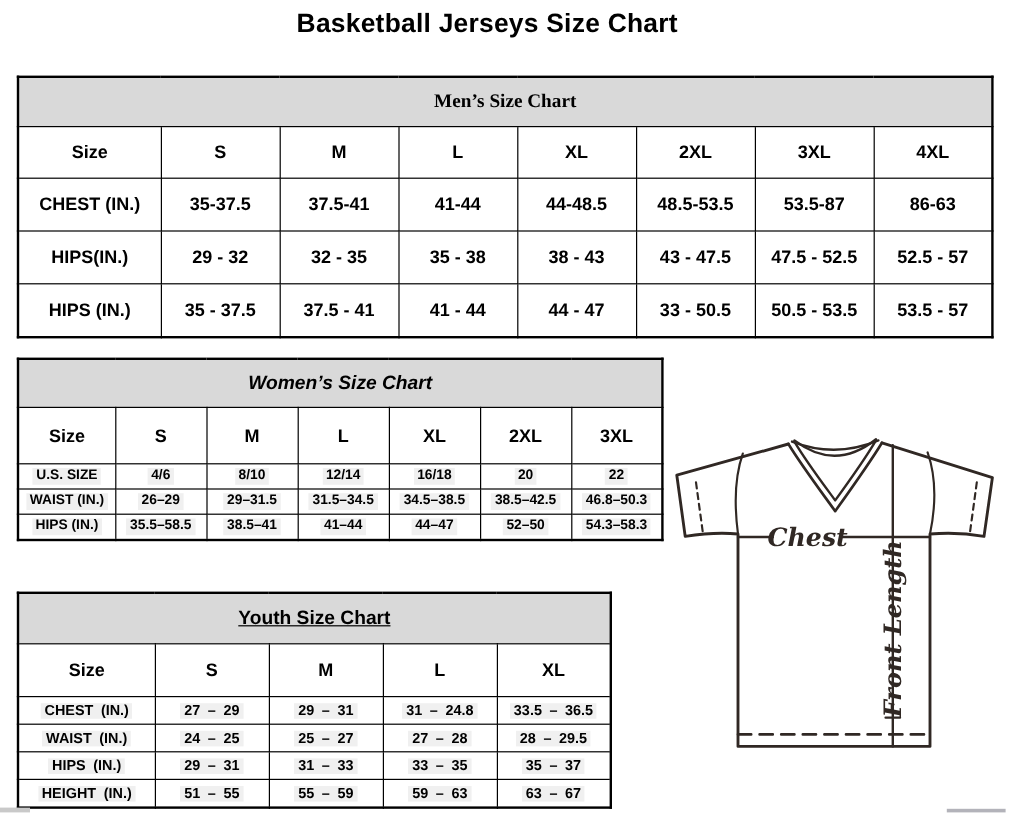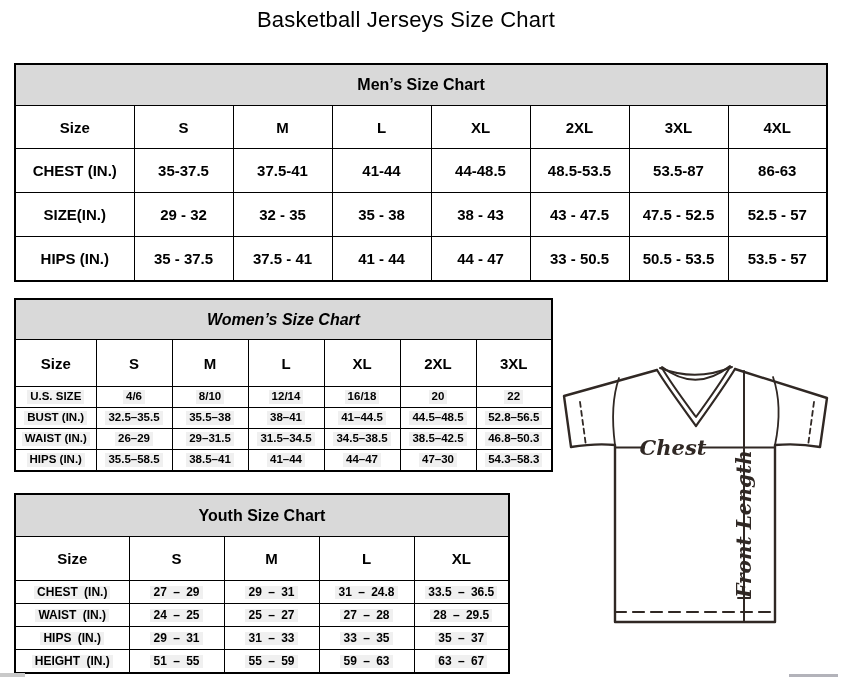--- a/index.html
+++ b/index.html
@@ -1,37 +1,37 @@
 <!DOCTYPE html>
 <html><head>
 <meta charset="utf-8">
 <style>
   html,body{margin:0;padding:0;}
   body{width:843px;height:679px;position:relative;background:#ffffff;
        font-family:"Liberation Sans",sans-serif;color:#000;overflow:hidden;}
   .page-title{position:absolute;top:7px;left:0;width:812px;text-align:center;
-       font-size:22px;font-weight:normal;letter-spacing:.2px;}
+       font-size:22px;font-weight:bold;letter-spacing:.2px;}
   table{position:absolute;border-collapse:collapse;table-layout:fixed;
         border:2px solid #000;}
   td{border:1px solid #000;text-align:center;vertical-align:middle;padding:0;
      font-weight:bold;overflow:hidden;white-space:nowrap;}
   .band td{background:#d9d9d9;font-size:16px;border-bottom:1px solid #000;}
   
   .men{left:14px;top:63px;width:812px;}
-  .men .band td{height:40px;}
+  .men .band td{height:40px;font-family:Liberation Serif, serif;}
   .men .head td{height:42px;font-size:15px;}
   .men .data td{height:43px;font-size:15px;}
   
   .women{left:14px;top:298px;width:537px;}
   .women .band td{height:39px;font-style:italic;}
   .women .head td{height:46px;font-size:15px;}
   .women .data td{height:20px;font-size:11.5px;}
   
   .youth{left:14px;top:493px;width:494px;}
-  .youth .band td{height:41px;}
+  .youth .band td{height:41px;text-decoration:underline;}
   .youth .head td{height:43px;font-size:15px;}
   .youth .data td{height:22px;font-size:12px;word-spacing:3px;}
   
   .hl{background:#f0f0f0;padding:0 3px;display:inline-block;line-height:1.15;}
   
   .jersey{position:absolute;left:556px;top:358px;width:282px;height:272px;}
   .jersey path,.jersey line{fill:none;stroke:#302824;stroke-linecap:round;
         stroke-linejoin:round;}
   .jersey text{fill:#302824;font-family:"DejaVu Serif",serif;
         font-style:italic;font-weight:bold;}
@@ -73,21 +73,21 @@
     <td>CHEST (IN.)</td>
     <td>35-37.5</td>
     <td>37.5-41</td>
     <td>41-44</td>
     <td>44-48.5</td>
     <td>48.5-53.5</td>
     <td>53.5-87</td>
     <td>86-63</td>
   </tr>
   <tr class="data">
-    <td>SIZE(IN.)</td>
+    <td>HIPS(IN.)</td>
     <td>29 - 32</td>
     <td>32 - 35</td>
     <td>35 - 38</td>
     <td>38 - 43</td>
     <td>43 - 47.5</td>
     <td>47.5 - 52.5</td>
     <td>52.5 - 57</td>
   </tr>
   <tr class="data">
     <td>HIPS (IN.)</td>
@@ -128,44 +128,35 @@
   <tr class="data">
     <td><span class="hl">U.S. SIZE</span></td>
     <td><span class="hl">4/6</span></td>
     <td><span class="hl">8/10</span></td>
     <td><span class="hl">12/14</span></td>
     <td><span class="hl">16/18</span></td>
     <td><span class="hl">20</span></td>
     <td><span class="hl">22</span></td>
   </tr>
   <tr class="data">
-    <td><span class="hl">BUST (IN.)</span></td>
-    <td><span class="hl">32.5–35.5</span></td>
-    <td><span class="hl">35.5–38</span></td>
-    <td><span class="hl">38–41</span></td>
-    <td><span class="hl">41–44.5</span></td>
-    <td><span class="hl">44.5–48.5</span></td>
-    <td><span class="hl">52.8–56.5</span></td>
-  </tr>
-  <tr class="data">
     <td><span class="hl">WAIST (IN.)</span></td>
     <td><span class="hl">26–29</span></td>
     <td><span class="hl">29–31.5</span></td>
     <td><span class="hl">31.5–34.5</span></td>
     <td><span class="hl">34.5–38.5</span></td>
     <td><span class="hl">38.5–42.5</span></td>
     <td><span class="hl">46.8–50.3</span></td>
   </tr>
   <tr class="data">
     <td><span class="hl">HIPS (IN.)</span></td>
     <td><span class="hl">35.5–58.5</span></td>
     <td><span class="hl">38.5–41</span></td>
     <td><span class="hl">41–44</span></td>
     <td><span class="hl">44–47</span></td>
-    <td><span class="hl">47–30</span></td>
+    <td><span class="hl">52–50</span></td>
     <td><span class="hl">54.3–58.3</span></td>
   </tr>
 </tbody>
   </table>
 
 <table class="youth">
   <colgroup>
       <col style="width:114px">
       <col style="width:95px">
       <col style="width:95px">

